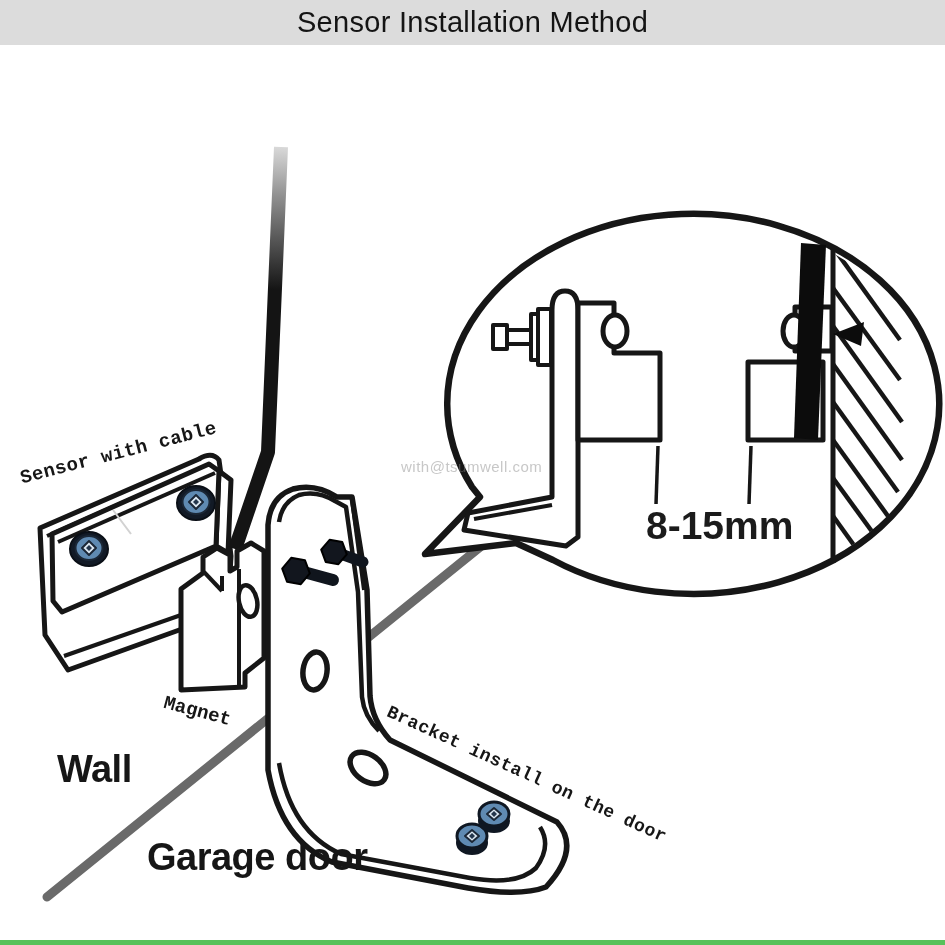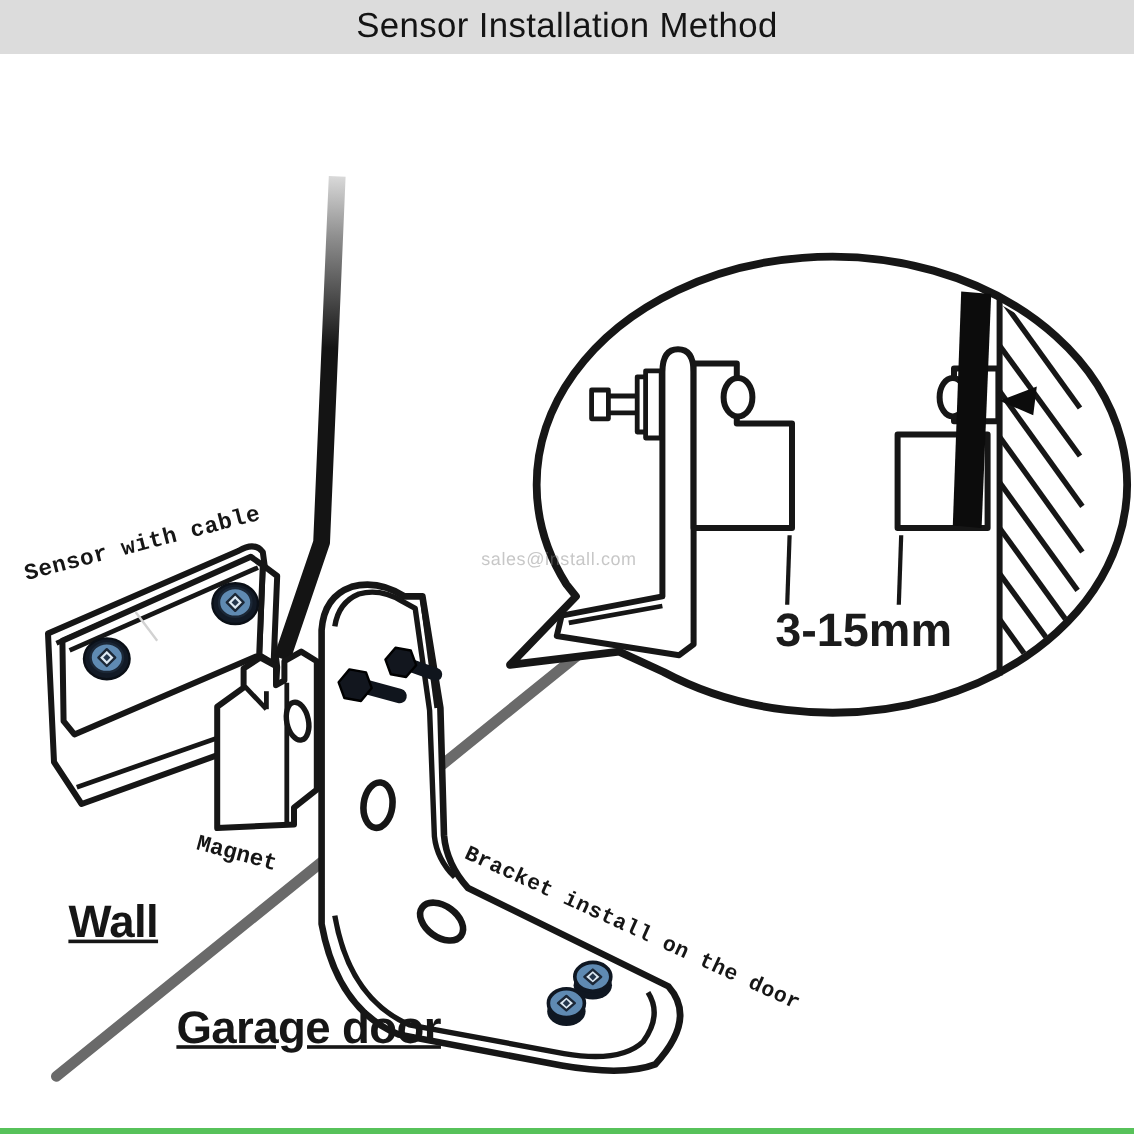--- a/index.html
+++ b/index.html
@@ -4,41 +4,41 @@
 <style>
   html,body{margin:0;padding:0;background:#ffffff;}
   .stage{position:relative;width:945px;height:945px;background:#ffffff;overflow:hidden;
          font-family:"Liberation Sans",sans-serif;}
   .titlebar{position:absolute;left:0;top:0;width:945px;height:45px;background:#dcdcdc;
             display:flex;align-items:center;justify-content:center;}
   .titlebar .t{font-size:29px;font-weight:500;color:#141414;letter-spacing:.3px;}
   .art{position:absolute;left:0;top:0;width:945px;height:945px;}
   .lbl{position:absolute;white-space:nowrap;color:#161616;transform-origin:left top;}
   .mono{font-family:"Liberation Mono",monospace;font-weight:700;}
-  .heavy{font-weight:800;font-size:38px;letter-spacing:-0.5px;text-decoration:underline;}
+  .heavy{font-weight:800;font-size:38px;letter-spacing:-0.5px;}
   .sensor-lbl{left:18px;top:468px;font-size:19px;letter-spacing:.5px;transform:rotate(-14.5deg);}
   .magnet-lbl{left:167px;top:692px;font-size:19px;transform:rotate(15deg);}
   .bracket-lbl{left:392px;top:702px;font-size:18px;letter-spacing:.5px;transform:rotate(24.5deg);}
   .wall-lbl{left:57px;top:748px;}
   .garage-lbl{left:147px;top:836px;}
   .dim-lbl{left:646px;top:504px;font-size:39px;font-weight:600;color:#1b1b1b;}
   .wm{position:absolute;left:401px;top:458px;font-size:15px;letter-spacing:.5px;
       color:rgba(130,130,130,0.45);z-index:5;}
   .footer-line{position:absolute;left:0;bottom:0;width:945px;height:5px;background:#57c25a;}
 </style>
 </head>
 <body>
 
 <div class="stage">
 
   <div class="titlebar">
     <span class="t">Sensor Installation Method</span>
   </div>
 
-  <div class="wm">sales@install.com</div>
+  <div class="wm">with@tsumwell.com</div>
 
   <svg class="art" viewBox="0 0 945 945">
     <defs>
       <linearGradient id="cg" gradientUnits="userSpaceOnUse" x1="281" y1="147" x2="278" y2="290">
         <stop offset="0" stop-color="#d9d9d9"></stop>
         <stop offset="0.35" stop-color="#8f8f8f"></stop>
         <stop offset="1" stop-color="#141414"></stop>
       </linearGradient>
       <clipPath id="balloonClip">
           <ellipse cx="695" cy="405" rx="241" ry="185"></ellipse>
@@ -150,16 +150,16 @@
         <line x1="751" y1="446" x2="749" y2="504" stroke-width="3.5"></line>
       </g>
     </g>
   </svg>
 
   <div class="lbl mono sensor-lbl">Sensor with cable</div>
   <div class="lbl mono magnet-lbl">Magnet</div>
   <div class="lbl mono bracket-lbl">Bracket install on the door</div>
   <div class="lbl heavy wall-lbl">Wall</div>
   <div class="lbl heavy garage-lbl">Garage door</div>
-  <div class="lbl dim-lbl">3-15mm</div>
+  <div class="lbl dim-lbl">8-15mm</div>
 
   <div class="footer-line"></div>
 </div>
 
 </body></html>

